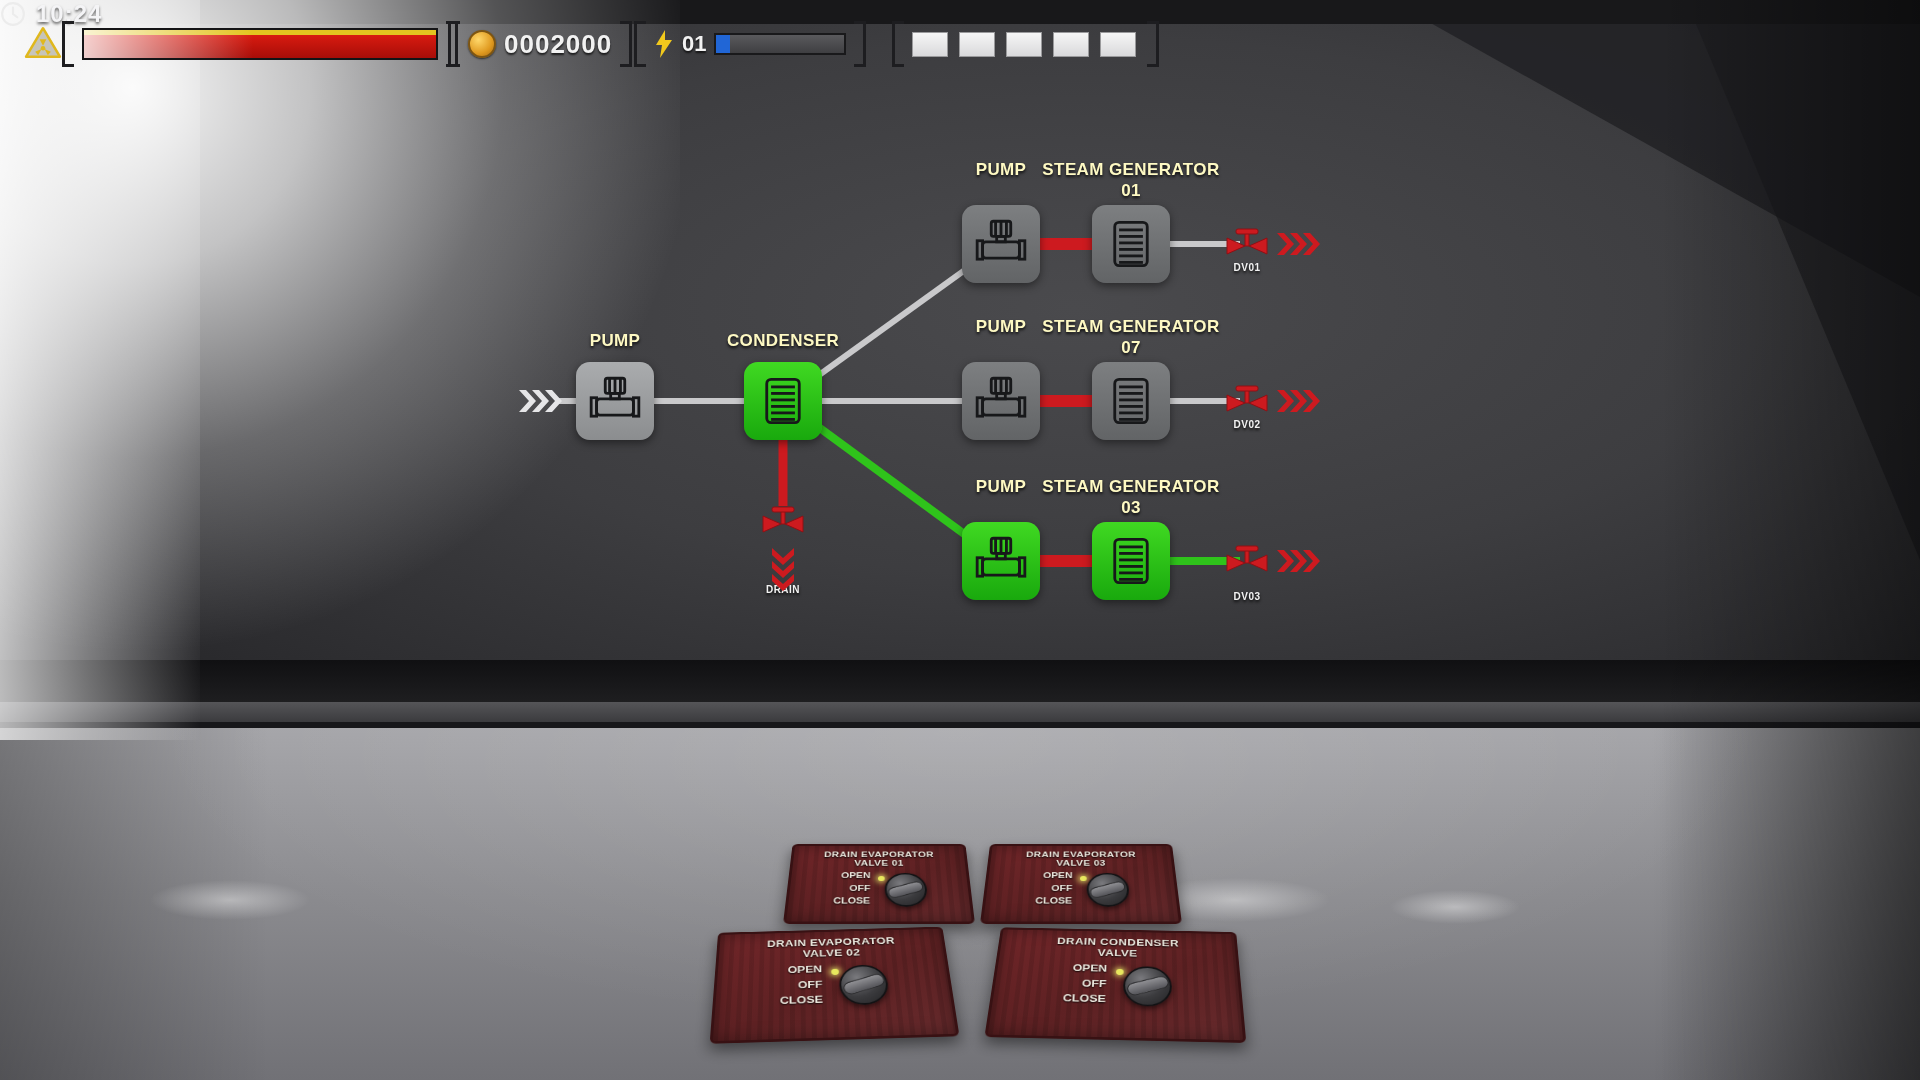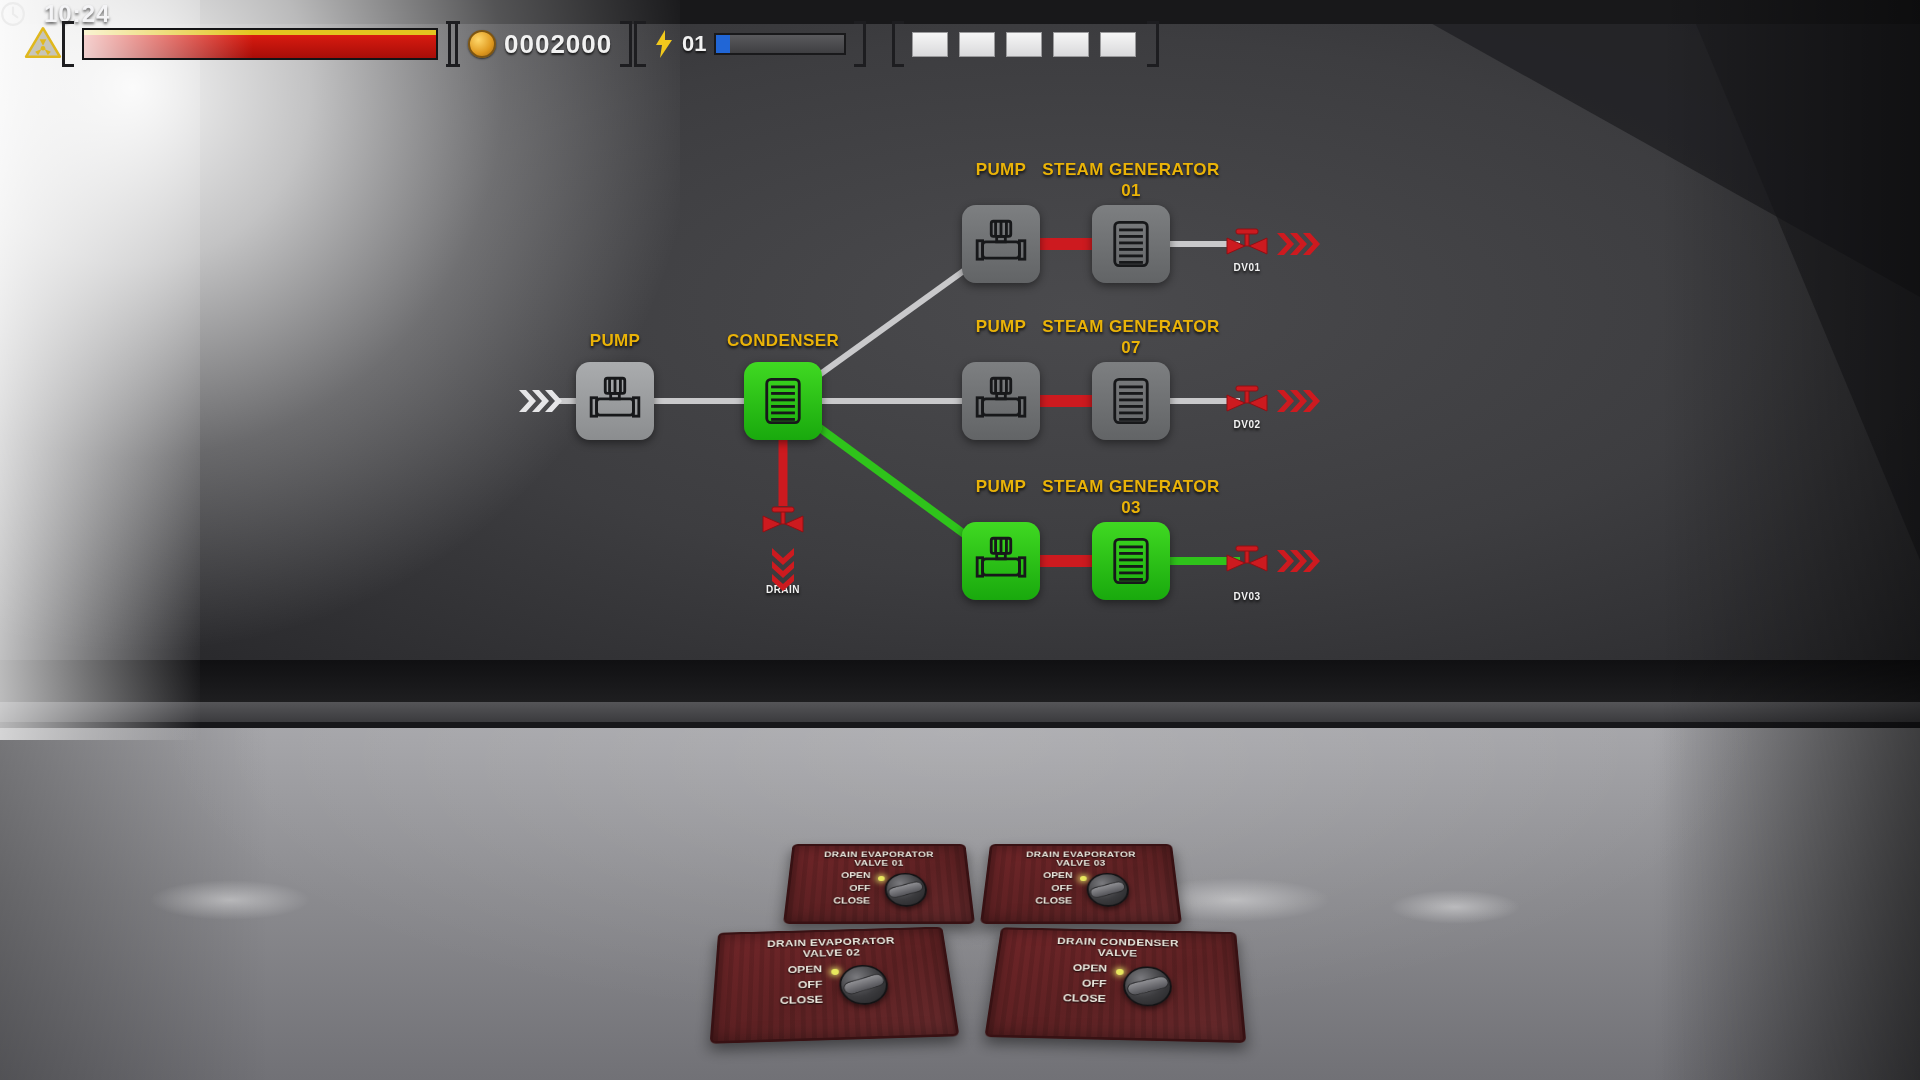--- a/index.html
+++ b/index.html
@@ -61,21 +61,21 @@
   .energy-count{font-size:22px;text-shadow:0 2px 2px rgba(0,0,0,.7);}
   .energy-bar{position:relative;width:128px;height:18px;border:2px solid #19191b;
     background:linear-gradient(#5a5a5d,#3f3f42);}
   .energy-fill{width:14px;height:100%;background:var(--energy-blue,#2166d6);}
   .inv-group{left:892px;top:24px;}
   .inv-slot{width:34px;height:23px;background:linear-gradient(#f6f6f6,#d9d9db);
     border:1px solid #9a9a9c;margin-right:3px;}
   .time-group{left:28px;top:76px;display:flex;align-items:center;gap:10px;
     text-shadow:0 2px 3px rgba(0,0,0,.6);}
   .clock-svg{width:26px;height:26px;}
-  .time-text{font-size:24px;letter-spacing:1px;color:#f4f4f6;margin-left:8px;}
+  .time-text{font-size:24px;letter-spacing:1px;color:#f4f4f6;}
 
   
   .help-text{position:absolute;left:25px;top:160px;width:335px;z-index:25;
     font-size:27px;line-height:1.32;font-weight:700;color:#e9ebed;letter-spacing:.3px;
     text-shadow:0 2px 4px rgba(0,0,0,.8), 0 0 2px rgba(0,0,0,.5);}
 
   
   .flow-lines{position:absolute;left:0;top:0;z-index:4;pointer-events:none;}
   .ln{stroke-linecap:butt;}
   .ln.gray{stroke:var(--line-gray,#c9c9cb);stroke-width:6;}
@@ -86,21 +86,21 @@
   .equip-box{position:absolute;width:78px;height:78px;border-radius:14px;z-index:6;
     display:flex;align-items:center;justify-content:center;
     box-shadow:0 3px 8px rgba(0,0,0,.45);}
   .equip-box.light-gray{background:linear-gradient(#aaacae,#8b8d8f);}
   .equip-box.gray{background:linear-gradient(#7d7f81,#626466);}
   .equip-box.green{background:linear-gradient(#40d922,#19a90d);}
   .equip-icon{width:52px;height:52px;}
   .equip-icon *{stroke:#17181a;fill:none;stroke-width:2.6;}
 
   .sch-label{position:absolute;z-index:7;transform:translateX(-50%);
-    color:#eab308;font-weight:700;font-size:17px;line-height:21px;letter-spacing:.4px;
+    color:#fef9c3;font-weight:700;font-size:17px;line-height:21px;letter-spacing:.4px;
     text-align:center;white-space:nowrap;text-shadow:0 2px 3px rgba(0,0,0,.85);}
   .valve-icon{position:absolute;z-index:7;width:46px;height:40px;transform:translateX(-50%);}
   .valve-icon .vg{fill:var(--red,#cd1a1f);stroke:var(--dark-red,#8e1015);stroke-width:1;}
   .valve-label{position:absolute;z-index:7;transform:translateX(-50%);
     color:#f2f2f2;font-weight:700;font-size:10px;letter-spacing:.5px;
     text-shadow:0 2px 3px rgba(0,0,0,.85);}
   .chev{position:absolute;z-index:7;width:46px;height:24px;}
   .chev.white polygon{fill:#e6e6e8;}
   .chev.red polygon{fill:var(--red,#cd1a1f);}
   .chev.down{transform:rotate(90deg);}

